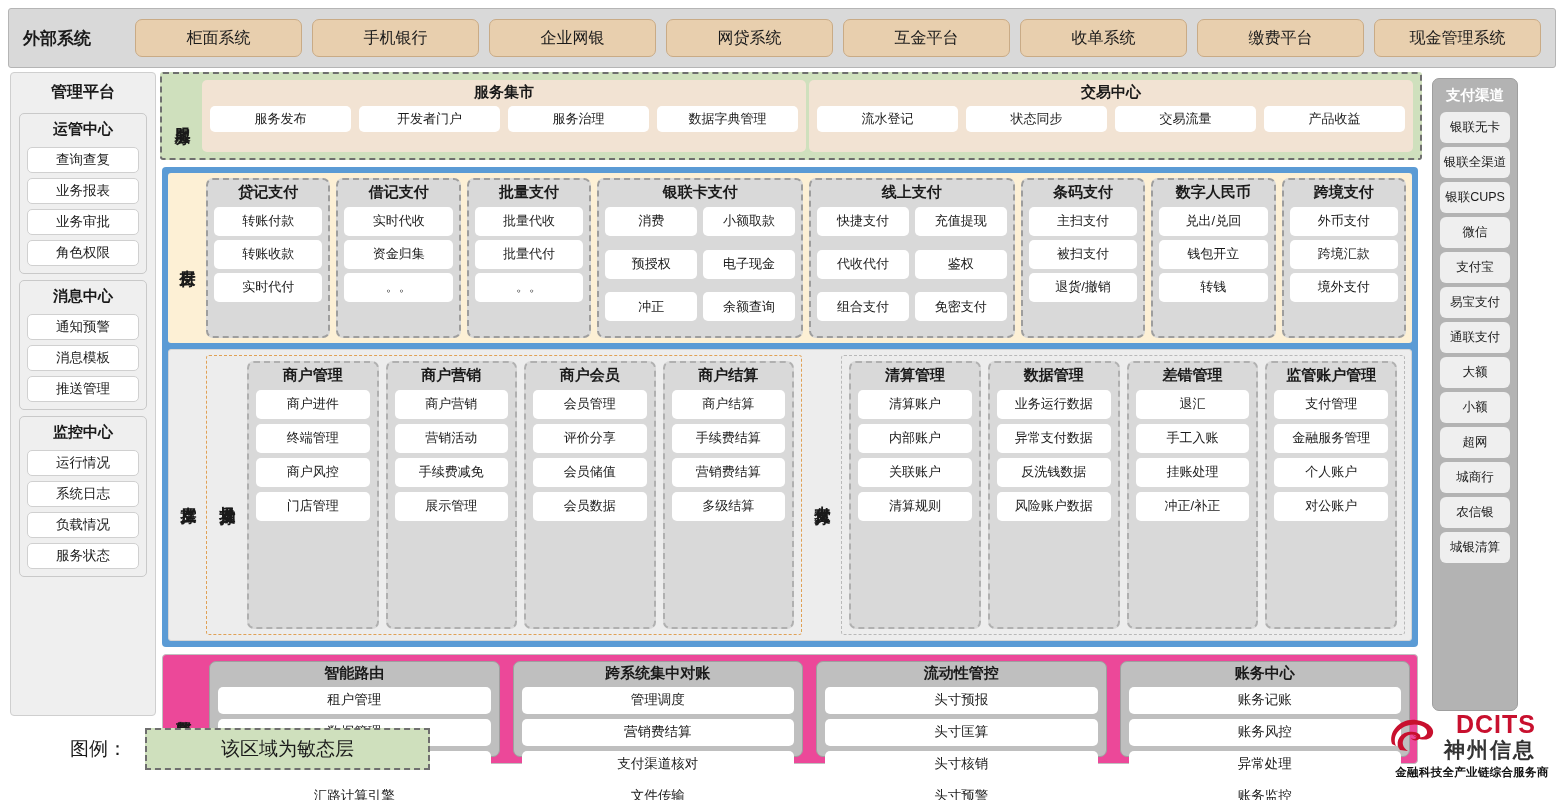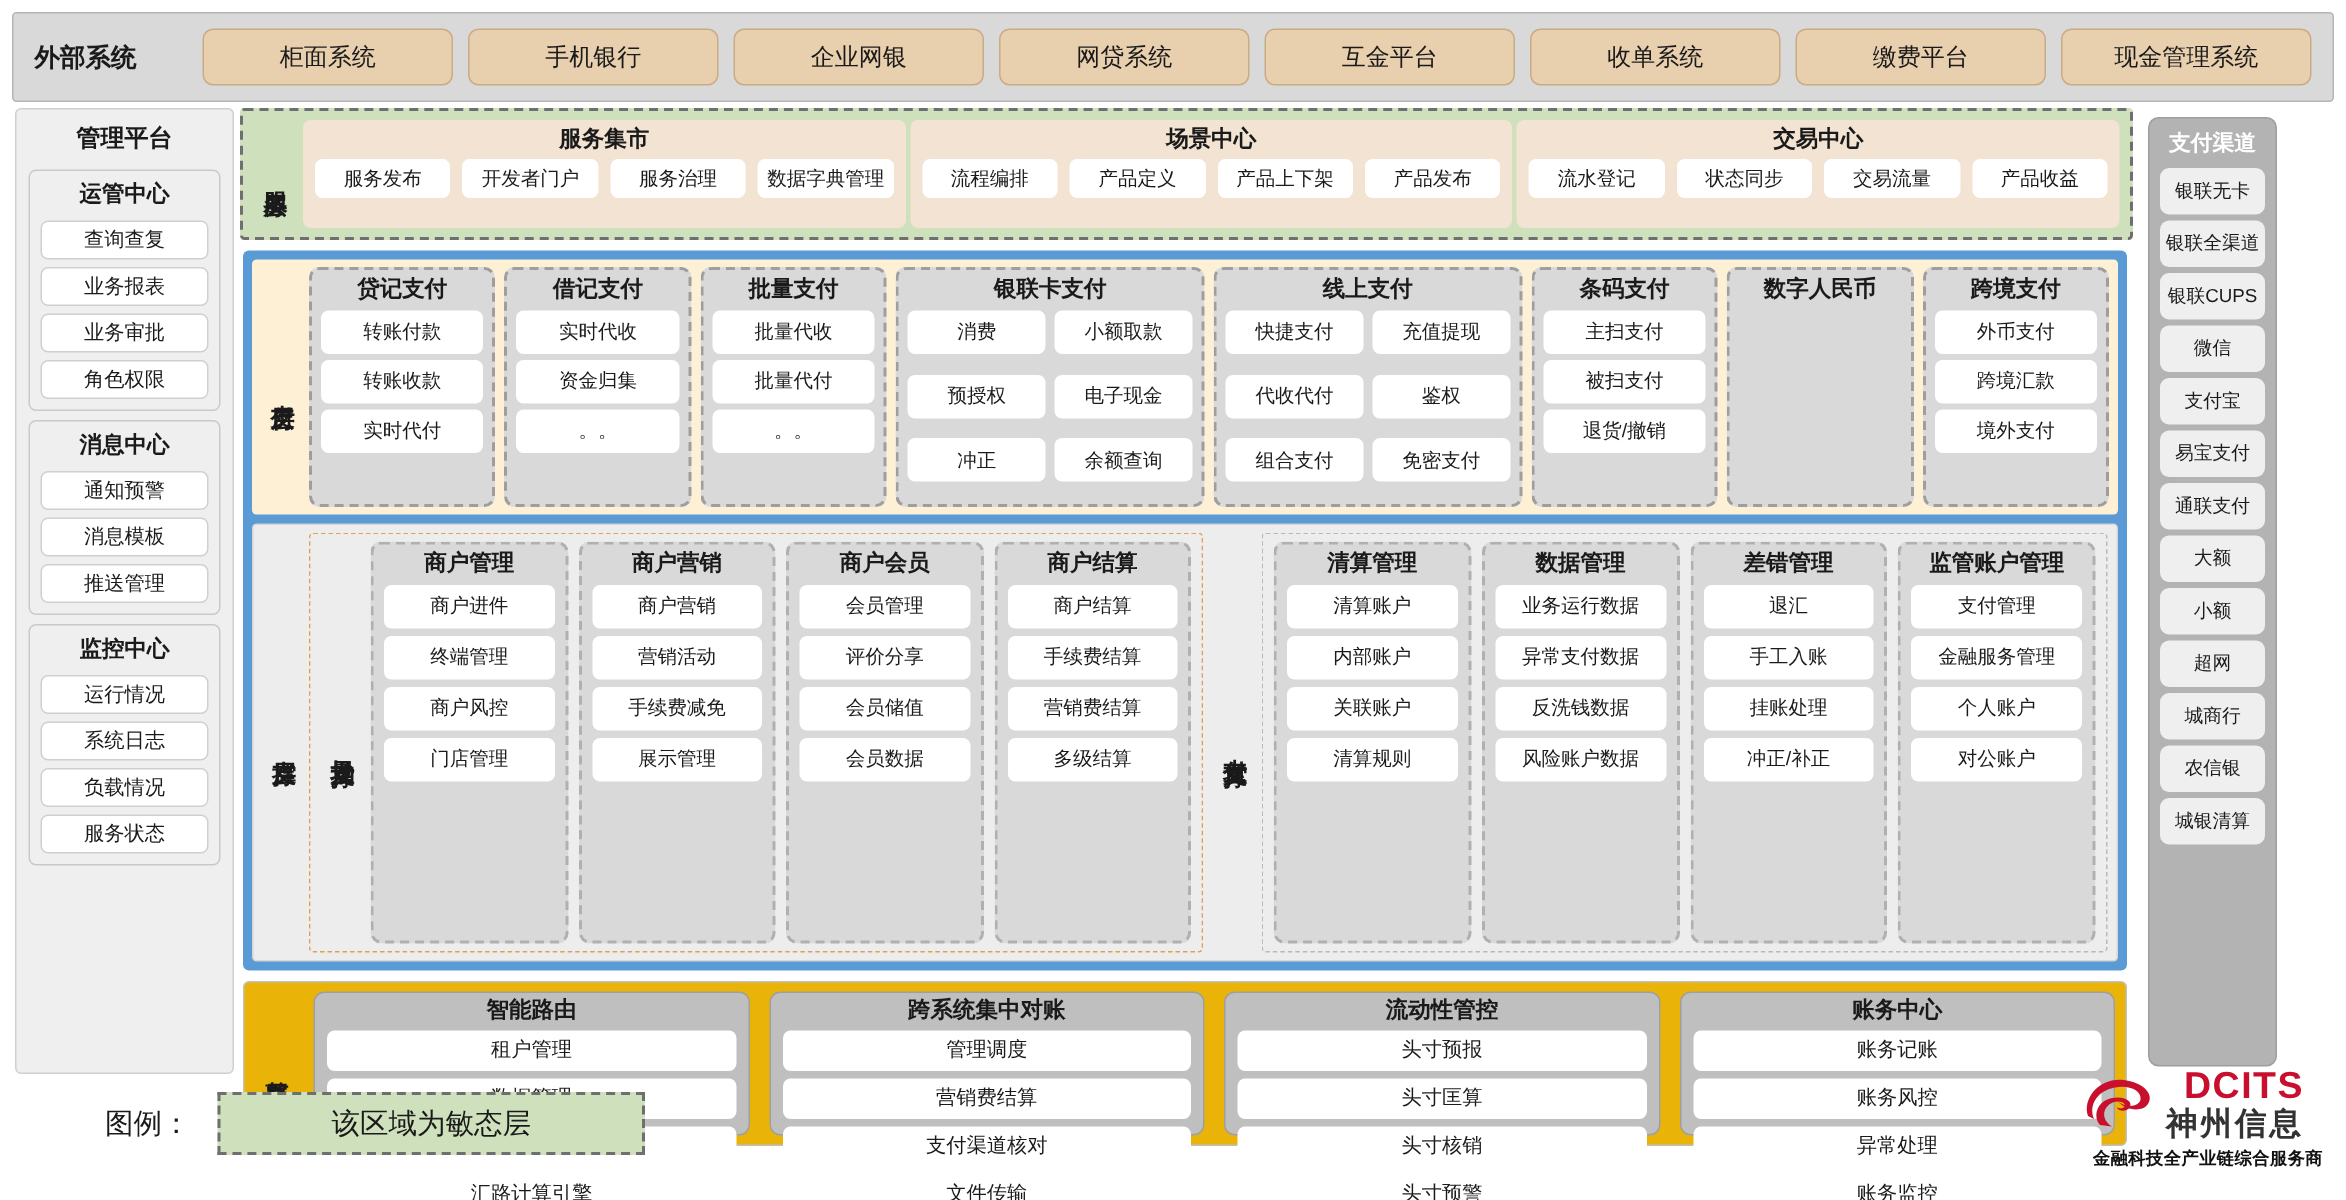--- a/index.html
+++ b/index.html
@@ -117,21 +117,21 @@
   .sup-zone.paysup { border:1px dashed #b9b9b9; }
   .sup-card {
     flex:1; background:#d9d9d9; border:2px dashed #b0b0b0; border-radius:7px;
     padding:3px 7px 6px; display:flex; flex-direction:column; gap:5px;
   }
   .sup-card .chip { height:29px; border:none; font-size:13px; }
 
   
   .int-layer {
     position:absolute; left:2px; top:582px; width:1256px; height:110px;
-    background:#eab308; border:1px solid #c0c0c0; border-radius:4px;
+    background:#ec4899; border:1px solid #c0c0c0; border-radius:4px;
     display:flex; align-items:stretch; padding:6px 7px; gap:13px;
   }
   .int-card {
     flex:1; background:#bfbfbf; border:1px solid #9f9f9f; border-radius:7px;
     padding:2px 8px 6px; display:flex; flex-direction:column;
   }
   .int-card .grp-title { margin-bottom:4px; }
   .int-grid { display:grid; grid-template-columns:1fr; gap:5px 8px; flex:1; }
   .int-grid .chip { border:none; height:27px; font-size:13.5px; }
 
@@ -224,29 +224,20 @@
           <div class="svc-box">
             <div class="grp-title">服务集市</div>
             <div class="svc-row">
               <div class="chip">服务发布</div>
               <div class="chip">开发者门户</div>
               <div class="chip">服务治理</div>
               <div class="chip">数据字典管理</div>
             </div>
           </div>
           <div class="svc-box">
-            <div class="grp-title">场景中心</div>
-            <div class="svc-row">
-              <div class="chip">流程编排</div>
-              <div class="chip">产品定义</div>
-              <div class="chip">产品上下架</div>
-              <div class="chip">产品发布</div>
-            </div>
-          </div>
-          <div class="svc-box">
             <div class="grp-title">交易中心</div>
             <div class="svc-row">
               <div class="chip">流水登记</div>
               <div class="chip">状态同步</div>
               <div class="chip">交易流量</div>
               <div class="chip">产品收益</div>
             </div>
           </div>
         </div>
     </div>
@@ -304,20 +295,25 @@
             <div class="pay-card" style="flex: 1 1 0%;">
               <div class="grp-title">条码支付</div>
               <div class="pc-cells">
                 <div class="chip">主扫支付</div>
                 <div class="chip">被扫支付</div>
                 <div class="chip">退货/撤销</div>
               </div>
             </div>
             <div class="pay-card" style="flex: 1 1 0%;">
               <div class="grp-title">数字人民币</div>
+              <div class="pc-cells">
+                <div class="chip">兑出/兑回</div>
+                <div class="chip">钱包开立</div>
+                <div class="chip">转钱</div>
+              </div>
             </div>
             <div class="pay-card" style="flex: 1 1 0%;">
               <div class="grp-title">跨境支付</div>
               <div class="pc-cells">
                 <div class="chip">外币支付</div>
                 <div class="chip">跨境汇款</div>
                 <div class="chip">境外支付</div>
               </div>
             </div>
           </div>

